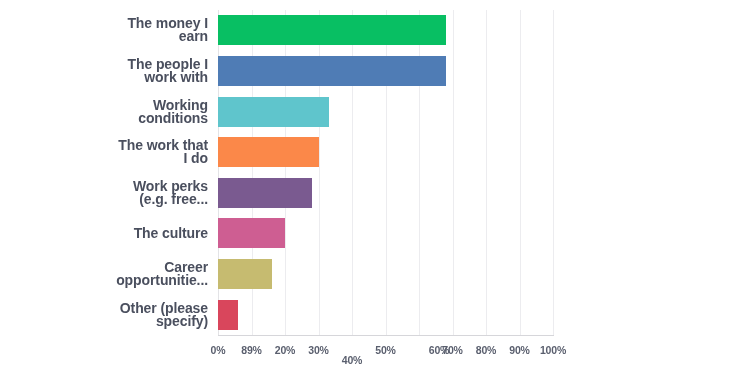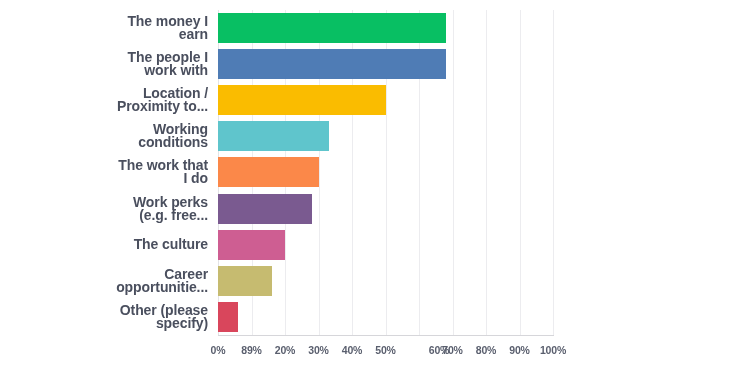--- a/index.html
+++ b/index.html
@@ -154,27 +154,20 @@
           </div>
         </div>
         <div class="row">
           <div class="cat-label">The people I
 work with</div>
           <div class="bar-track">
             <div class="bar" title="68%" style="width: 227.8px; background: rgb(79, 124, 181);"></div>
           </div>
         </div>
         <div class="row">
-          <div class="cat-label">Location /
-Proximity to...</div>
-          <div class="bar-track">
-            <div class="bar" title="50%" style="width: 167.5px; background: rgb(250, 188, 0);"></div>
-          </div>
-        </div>
-        <div class="row">
           <div class="cat-label">Working
 conditions</div>
           <div class="bar-track">
             <div class="bar" title="33%" style="width: 110.55px; background: rgb(95, 197, 204);"></div>
           </div>
         </div>
         <div class="row">
           <div class="cat-label">The work that
 I do</div>
           <div class="bar-track">
@@ -210,21 +203,21 @@
         </div>
       </div>
 
     <div class="axis-line"></div>
 
     <div class="xaxis" id="xaxis">
         <span class="xtick" style="left: 0px;">0%</span>
         <span class="xtick" style="left: 33.5px;">89%</span>
         <span class="xtick" style="left: 67px;">20%</span>
         <span class="xtick" style="left: 100.5px;">30%</span>
-        <span class="xtick" style="left: 134px;">40%</span>
+        <span class="xtick" style="left: 134px; margin-top: 10px;">40%</span>
         <span class="xtick" style="left: 167.5px;">50%</span>
         <span class="xtick" style="left: 201px; margin-left: 20px;">60%</span>
         <span class="xtick" style="left: 234.5px;">70%</span>
         <span class="xtick" style="left: 268px;">80%</span>
         <span class="xtick" style="left: 301.5px;">90%</span>
         <span class="xtick" style="left: 335px;">100%</span>
       </div>
 
   </div>
 

